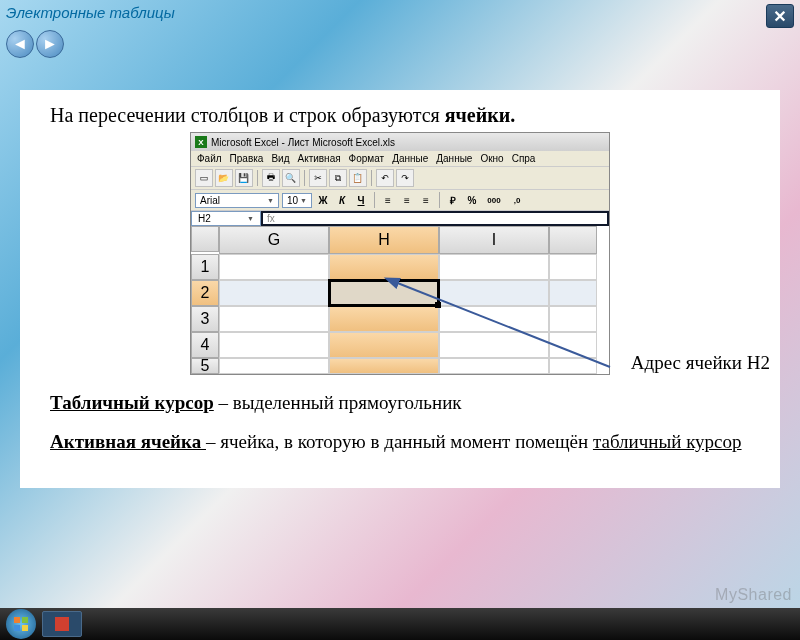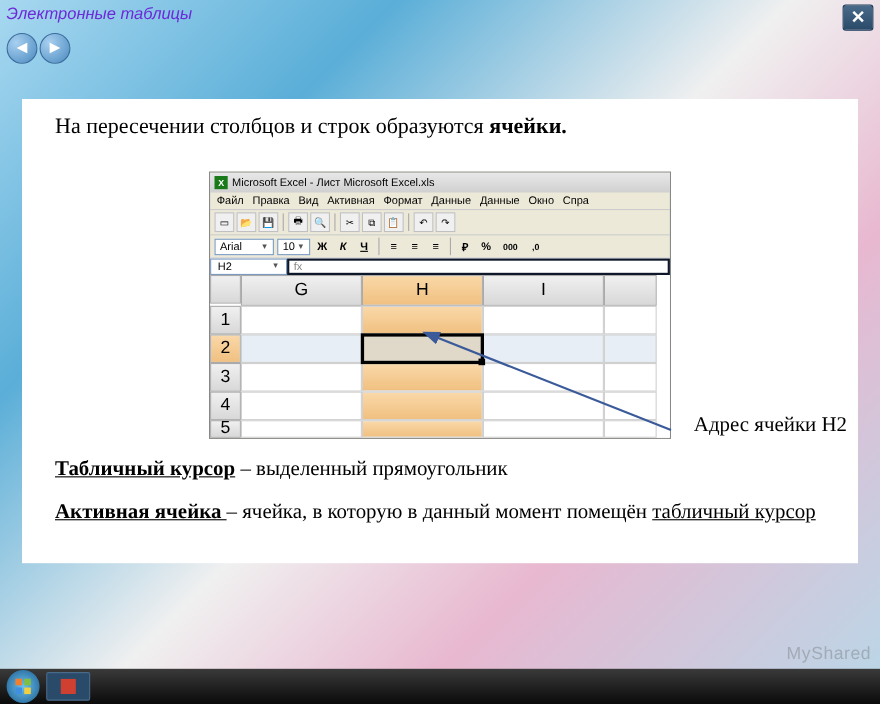--- a/index.html
+++ b/index.html
@@ -6,55 +6,55 @@
   body {
     width: 800px; height: 640px;
     font-family: "Times New Roman", serif;
     background: linear-gradient(135deg, #a8d8f0 0%, #5aaed8 25%, #f0f0f0 50%, #e8b8d0 70%, #b8d8e8 100%);
     position: relative; overflow: hidden;
   }
   .header {
     display: flex; justify-content: space-between; align-items: flex-start;
     padding: 4px 6px 0 6px;
   }
-  .title { color: #6d28d9; font-size: 15px; font-style: italic; font-family: sans-serif; }
+  .title { color: #0369a1; font-size: 15px; font-style: italic; font-family: sans-serif; }
   .close-btn {
     width: 28px; height: 24px; background: linear-gradient(#4a6a8a,#2a4a6a);
     border: 1px solid #1a3a5a; border-radius: 3px;
     display: flex; align-items: center; justify-content: center;
     color: #fff; font-weight: bold; font-family: sans-serif; cursor: pointer;
   }
   .nav-arrows { display: flex; gap: 2px; padding: 2px 6px; }
   .nav-arrow {
     width: 28px; height: 28px; border-radius: 50%;
     background: radial-gradient(circle at 30% 30%, #a8d0f0, #4a8ac0);
     border: 1px solid #3a6a9a; display: flex; align-items: center; justify-content: center;
     color: #fff; font-size: 16px; cursor: pointer;
   }
   .content {
     margin: 30px 20px 0 20px; background: #fff;
     padding: 14px 30px 20px 30px;
   }
-  .main-text { font-size: 20px; margin-bottom: 29px; }
+  .main-text { font-size: 20px; margin-bottom: 5px; }
   .bold { font-weight: bold; }
   .excel-area { display: flex; justify-content: center; position: relative; }
   .excel-frame { border: 1px solid #888; background: #ece9d8; font-family: Tahoma, sans-serif; font-size: 10px; width: 420px; }
   .excel-titlebar {
     height: 18px; background: linear-gradient(#e8e8e8,#d0d0d0);
     display: flex; align-items: center; gap: 4px; padding: 0 4px; font-size: 10px;
   }
   .xl-icon { width: 12px; height: 12px; background: #1a7a1a; color:#fff; font-size:8px; display:flex;align-items:center;justify-content:center; font-weight:bold;}
   .excel-menu { display: flex; gap: 8px; padding: 2px 6px; font-size: 10px; }
   .excel-menu span { cursor: pointer; }
   .excel-toolbar { display: flex; gap: 2px; padding: 2px 4px; border-top: 1px solid #ccc; align-items:center; }
   .tb-btn { width: 18px; height: 18px; background: #f0f0f0; border: 1px solid #c0c0c0; display:flex;align-items:center;justify-content:center;font-size:9px; }
   .tb-sep { width:1px; height:16px; background:#aaa; margin:0 2px;}
   .excel-format { display: flex; gap: 3px; padding: 2px 4px; border-top: 1px solid #ccc; align-items: center; font-size: 10px; }
   .font-box { background:#fff; border:1px solid #7a9ac0; padding:1px 4px; display:flex; align-items:center; justify-content:space-between;}
-  .font-name { width: 54px; }
+  .font-name { width: 84px; }
   .font-size { width: 30px; }
   .dd { font-size:7px; color:#555; }
   .fmt-btn { width:16px; height:16px; display:flex; align-items:center; justify-content:center; border:1px solid transparent; font-weight:bold; cursor:pointer; }
   .namebox-row { display:flex; border-top:1px solid #ccc; background:#f5f5f5;}
   .namebox { width:70px; background:#fff; border:1px solid #7a9ac0; padding:1px 6px; font-size:10px; display:flex; justify-content:space-between; align-items:center;}
   .fxbox { flex:1; background:#fff; border:2px solid #0f172a; display:flex; align-items:flex-end; padding:0 4px; font-size:10px;}
   .grid { background:#fff; }
   .grid-row { display:flex; }
   .corner { width:28px; height:16px; background:linear-gradient(#f0f0f0,#d8d8d8); border:1px solid #aaa;}
   .col-head { height:28px; background:linear-gradient(#f0f0f0,#d8d8d8); border:1px solid #aaa; display:flex; align-items:center; justify-content:center; font-family:Arial; font-size:16px; }

